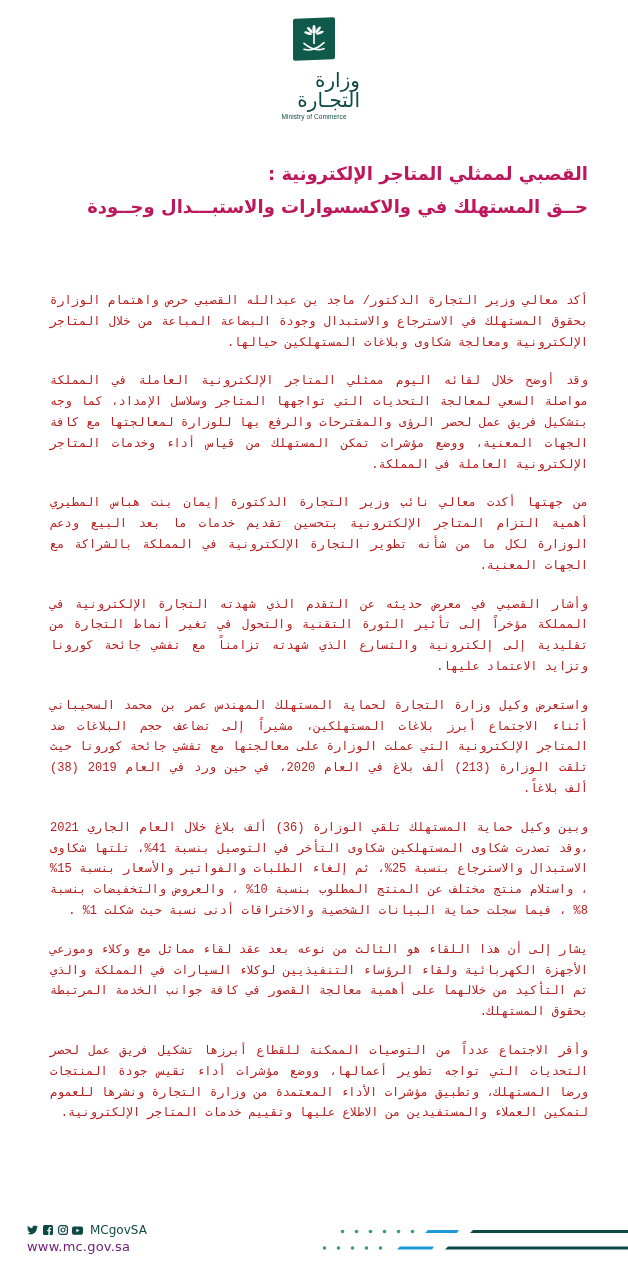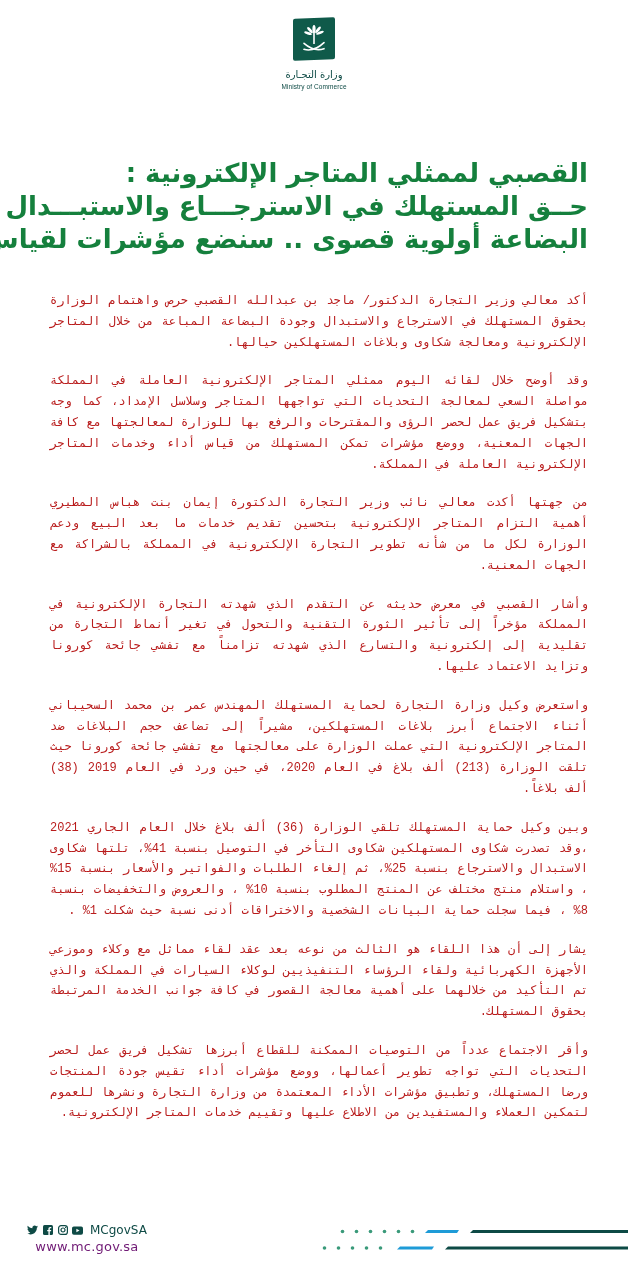--- a/index.html
+++ b/index.html
@@ -32,21 +32,21 @@
       position: relative;
       display: flex;
       align-items: center;
       justify-content: center;
       transform: skewY(-2deg);
     }
     .logo-mark svg { display: block; }
     .logo-ar {
       margin-top: 10px;
       font-family: "DejaVu Sans", sans-serif;
-      font-size: 10px;
+      font-size: 20px;
       color: #0e4a45;
       direction: rtl;
       line-height: 1;
     }
     .logo-en {
       margin-top: 3px;
       font-family: "Liberation Sans", sans-serif;
       font-size: 6.5px;
       color: #0e4a45;
       letter-spacing: 0.1px;
@@ -55,23 +55,23 @@
       position: absolute;
       left: 40px;
       right: 40px;
       top: 157px;
       direction: rtl;
       text-align: right;
     }
     .headline div {
       font-family: "DejaVu Sans", sans-serif;
       font-weight: bold;
-      font-size: 26px;
+      font-size: 18px;
       line-height: 33px;
-      color: #15803d;
+      color: #be185d;
       white-space: nowrap;
     }
     .article {
       position: absolute;
       left: 50px;
       right: 40px;
       top: 291px;
       direction: rtl;
       text-align: justify;
       text-align-last: right;
@@ -81,21 +81,20 @@
       font-family: Liberation Mono, monospace;
       font-size: 12px;
       line-height: 20.8px;
       color: #b91c1c;
     }
     .footer-left {
       position: absolute;
       left: 27px;
       top: 1222px;
       direction: ltr;
-      text-align: center;
     }
     .social-row {
       display: flex;
       align-items: center;
       gap: 4px;
       height: 16px;
     }
     .social-icon {
       width: 11px;
       height: 11px;
@@ -145,22 +144,21 @@
         <path d="M25 20 Q15 29 5 26"></path>
       </g>
     </svg>
   </div>
   <div class="logo-ar">وزارة التجـارة</div>
   <div class="logo-en">Ministry of Commerce</div>
 </div>
 
 <div class="headline">
   <div>القصبي لممثلي المتاجر الإلكترونية :</div>
-  <div>حــق المستهلك في الاسترجـــاع والاستبـــدال وجــودة</div>
-  <div>البضاعة أولوية قصوى .. سنضع مؤشرات لقياس الأداء</div>
+  <div>حــق المستهلك في والاكسسوارات والاستبـــدال وجــودة</div>
 </div>
 
 <div class="article">
   <p>أكد معالي وزير التجارة الدكتور/ ماجد بن عبدالله القصبي حرص واهتمام الوزارة بحقوق المستهلك في الاسترجاع والاستبدال وجودة البضاعة المباعة من خلال المتاجر الإلكترونية ومعالجة شكاوى وبلاغات المستهلكين حيالها.</p>
   <p>وقد أوضح خلال لقائه اليوم ممثلي المتاجر الإلكترونية العاملة في المملكة مواصلة السعي لمعالجة التحديات التي تواجهها المتاجر وسلاسل الإمداد، كما وجه بتشكيل فريق عمل لحصر الرؤى والمقترحات والرفع بها للوزارة لمعالجتها مع كافة الجهات المعنية، ووضع مؤشرات تمكن المستهلك من قياس أداء وخدمات المتاجر الإلكترونية العاملة في المملكة.</p>
   <p>من جهتها أكدت معالي نائب وزير التجارة الدكتورة إيمان بنت هباس المطيري أهمية التزام المتاجر الإلكترونية بتحسين تقديم خدمات ما بعد البيع ودعم الوزارة لكل ما من شأنه تطوير التجارة الإلكترونية في المملكة بالشراكة مع الجهات المعنية.</p>
   <p>وأشار القصبي في معرض حديثه عن التقدم الذي شهدته التجارة الإلكترونية في المملكة مؤخراً إلى تأثير الثورة التقنية والتحول في تغير أنماط التجارة من تقليدية إلى إلكترونية والتسارع الذي شهدته تزامناً مع تفشي جائحة كورونا وتزايد الاعتماد عليها.</p>
   <p>واستعرض وكيل وزارة التجارة لحماية المستهلك المهندس عمر بن محمد السحيباني أثناء الاجتماع أبرز بلاغات المستهلكين، مشيراً إلى تضاعف حجم البلاغات ضد المتاجر الإلكترونية التي عملت الوزارة على معالجتها مع تفشي جائحة كورونا حيث تلقت الوزارة (213) ألف بلاغ في العام 2020، في حين ورد في العام 2019 (38) ألف بلاغاً.</p>
   <p>وبين وكيل حماية المستهلك تلقي الوزارة (36) ألف بلاغ خلال العام الجاري 2021 ،وقد تصدرت شكاوى المستهلكين شكاوى التأخر في التوصيل بنسبة 41%، تلتها شكاوى الاستبدال والاسترجاع بنسبة 25%، ثم إلغاء الطلبات والفواتير والأسعار بنسبة 15% ، واستلام منتج مختلف عن المنتج المطلوب بنسبة 10% ، والعروض والتخفيضات بنسبة 8% ، فيما سجلت حماية البيانات الشخصية والاختراقات أدنى نسبة حيث شكلت 1% .</p>
   <p>يشار إلى أن هذا اللقاء هو الثالث من نوعه بعد عقد لقاء مماثل مع وكلاء وموزعي الأجهزة الكهربائية ولقاء الرؤساء التنفيذيين لوكلاء السيارات في المملكة والذي تم التأكيد من خلالهما على أهمية معالجة القصور في كافة جوانب الخدمة المرتبطة بحقوق المستهلك.</p>

